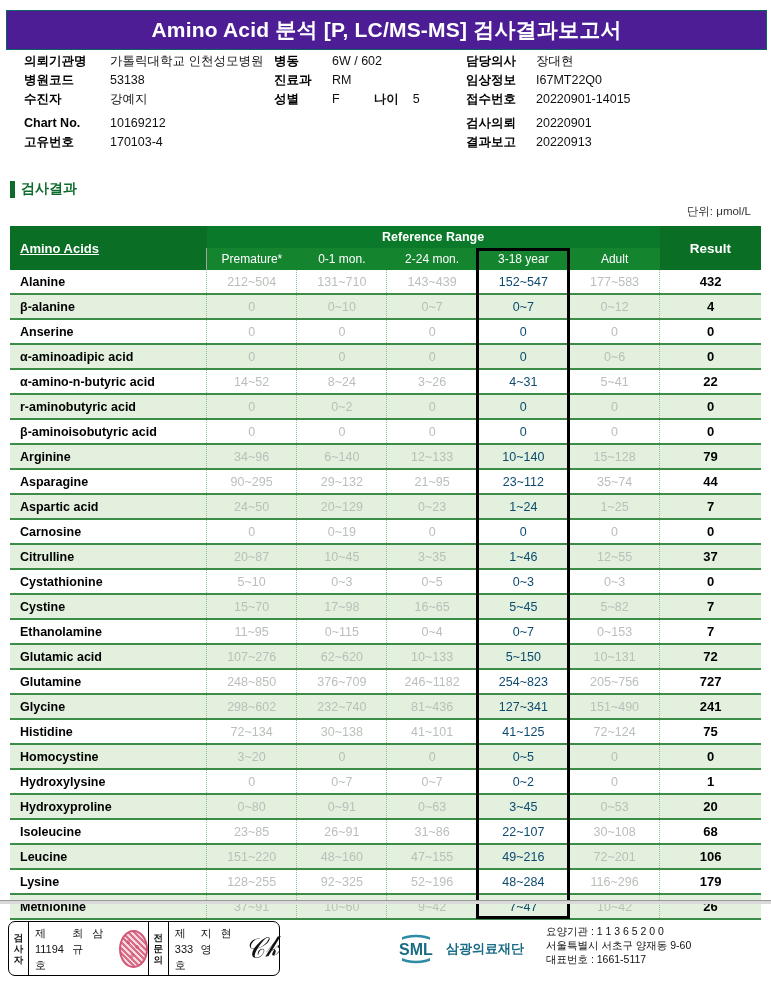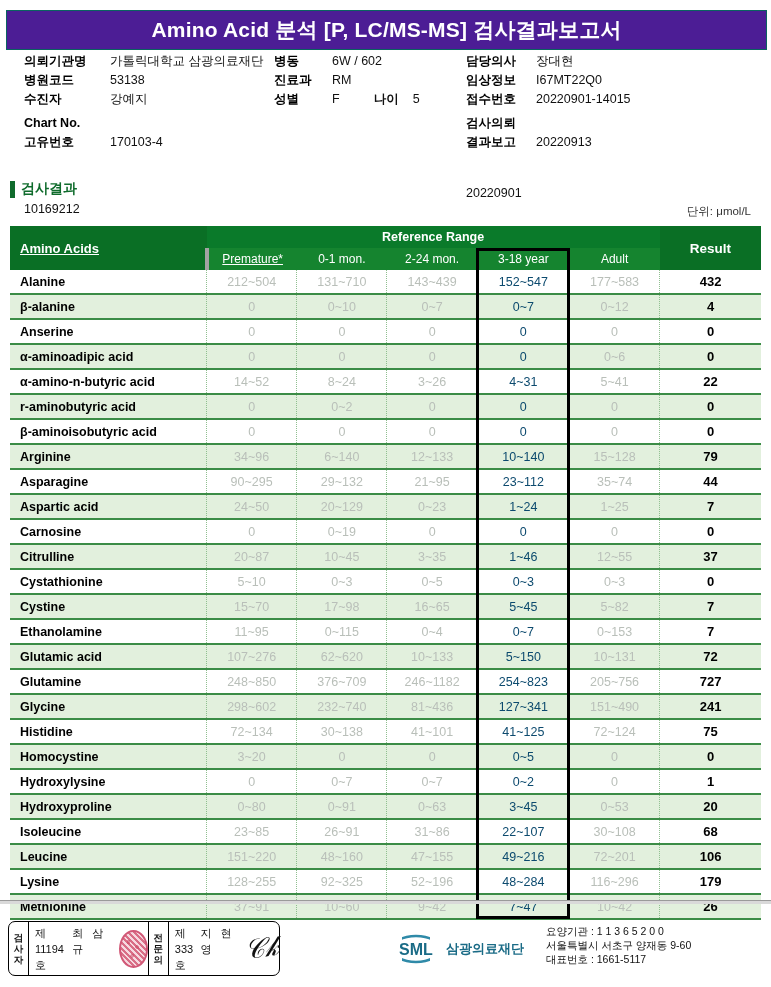--- a/index.html
+++ b/index.html
@@ -53,21 +53,21 @@
   .info-col.c2 { left: 274px; width: 190px; }
   .info-col.c3 { left: 466px; width: 295px; }
 
   .info-row {
     display: flex;
     align-items: baseline;
     height: 19px;
     line-height: 19px;
     white-space: nowrap;
   }
-  .info-row.gap { margin-top: 5px; flex-direction: column; }
+  .info-row.gap { margin-top: 5px; }
   .info-label {
     font-weight: bold;
     font-size: 12.5px;
     color: #000;
   }
   .info-value {
     font-size: 12.5px;
     color: #111;
   }
   .c1 .info-label { width: 86px; flex: 0 0 86px; }
@@ -150,21 +150,21 @@
   th.th-refrange {
     border-bottom: 1px solid #ffffff;
   }
   th.th-sub {
     background: #15842f !important;
     font-weight: normal !important;
     font-size: 12px !important;
     height: 21px;
     border-left: 1px solid #ffffff;
   }
-  th.th-sub.first { border-left: 4px solid #a3a3a3; text-decoration: underline; }
+  th.th-sub.first { border-left: 1px solid #a3a3a3; }
 
   table.results tbody td {
     font-size: 12.5px;
     height: 23px;
     padding: 0;
     text-align: center;
     border-bottom: 2px solid #3b8c46;
     color: #b9bfb9;
     vertical-align: middle;
   }
@@ -308,21 +308,21 @@
 <body>
 
 <div id="title-bar">
   <span class="title-text">Amino Acid 분석 [P, LC/MS-MS] 검사결과보고서</span>
 </div>
 
 <div id="patient-info">
   <div class="info-col c1">
     <div class="info-row">
       <span class="info-label">의뢰기관명</span>
-      <span class="info-value">가톨릭대학교 삼광의료재단</span>
+      <span class="info-value">가톨릭대학교 인천성모병원</span>
     </div>
     <div class="info-row">
       <span class="info-label">병원코드</span>
       <span class="info-value">53138</span>
     </div>
     <div class="info-row">
       <span class="info-label">수진자</span>
       <span class="info-value">강예지</span>
     </div>
     <div class="info-row gap">

